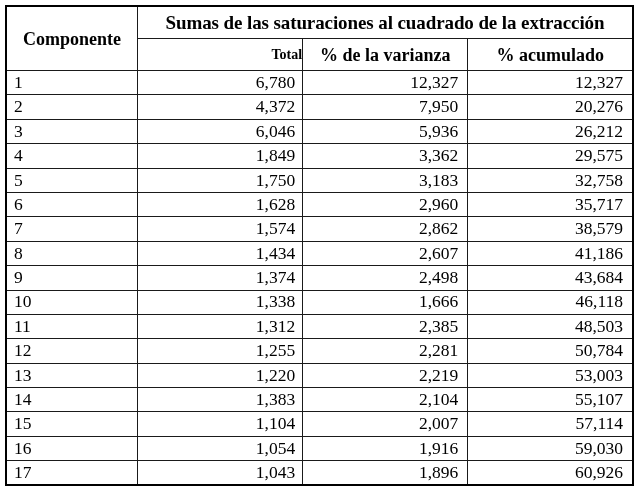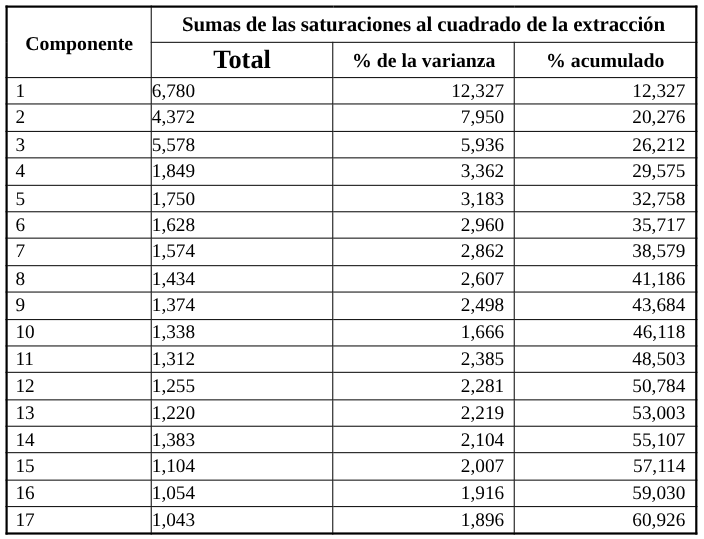--- a/index.html
+++ b/index.html
@@ -58,21 +58,22 @@
   th.group-head {
     height: 31px;
     font-size: 19px;
     letter-spacing: -0.1px;
     margin-top: 48px;
   }
 
   th.sub-total {
     width: 87px;
     height: 31px;
-    font-size: 24px;
+    font-size: 14px;
+    text-align: right;
   }
 
   th.sub-variance {
     width: 219px;
     height: 31px;
     font-size: 18px;
   }
 
   th.sub-cumulative {
     width: 188px;
@@ -90,20 +91,21 @@
     font-size: 17.5px;
   }
 
   td.c-component {
     text-align: left;
     padding-left: 7px;
     border-right: 2px solid #000000;
   }
 
   td.c-total {
+    text-align: right;
     padding-right: 7px;
     margin-top: 32px;
   }
 
   td.c-variance {
     text-align: right;
     padding-right: 9px;
   }
 
   td.c-cumulative {
@@ -135,21 +137,21 @@
           <td class="c-cumulative">12,327</td>
         </tr>
         <tr>
           <td class="c-component">2</td>
           <td class="c-total">4,372</td>
           <td class="c-variance">7,950</td>
           <td class="c-cumulative">20,276</td>
         </tr>
         <tr>
           <td class="c-component">3</td>
-          <td class="c-total">5,578</td>
+          <td class="c-total">6,046</td>
           <td class="c-variance">5,936</td>
           <td class="c-cumulative">26,212</td>
         </tr>
         <tr>
           <td class="c-component">4</td>
           <td class="c-total">1,849</td>
           <td class="c-variance">3,362</td>
           <td class="c-cumulative">29,575</td>
         </tr>
         <tr>

